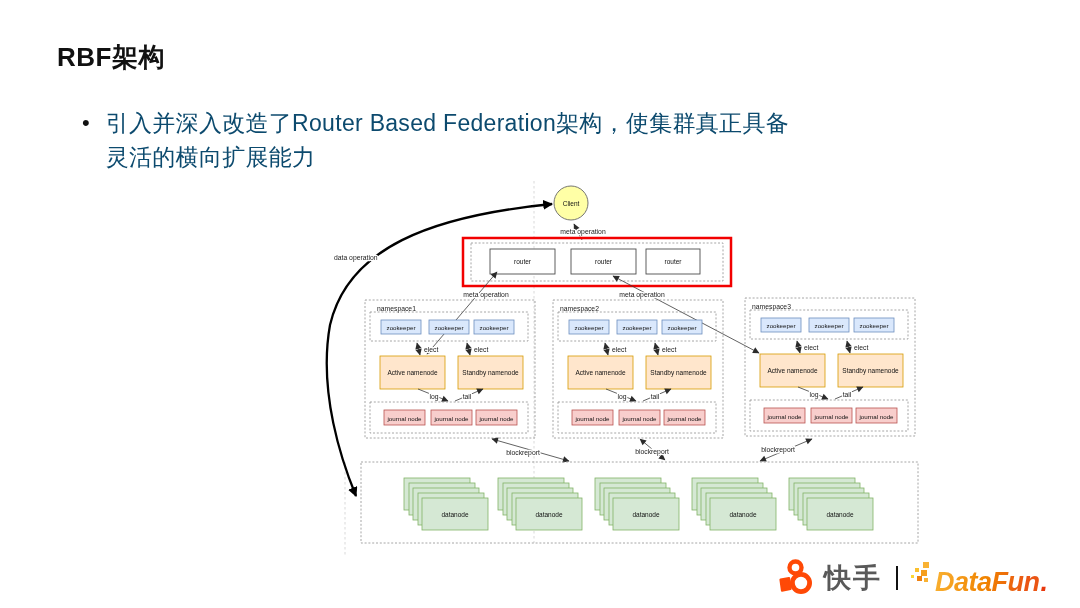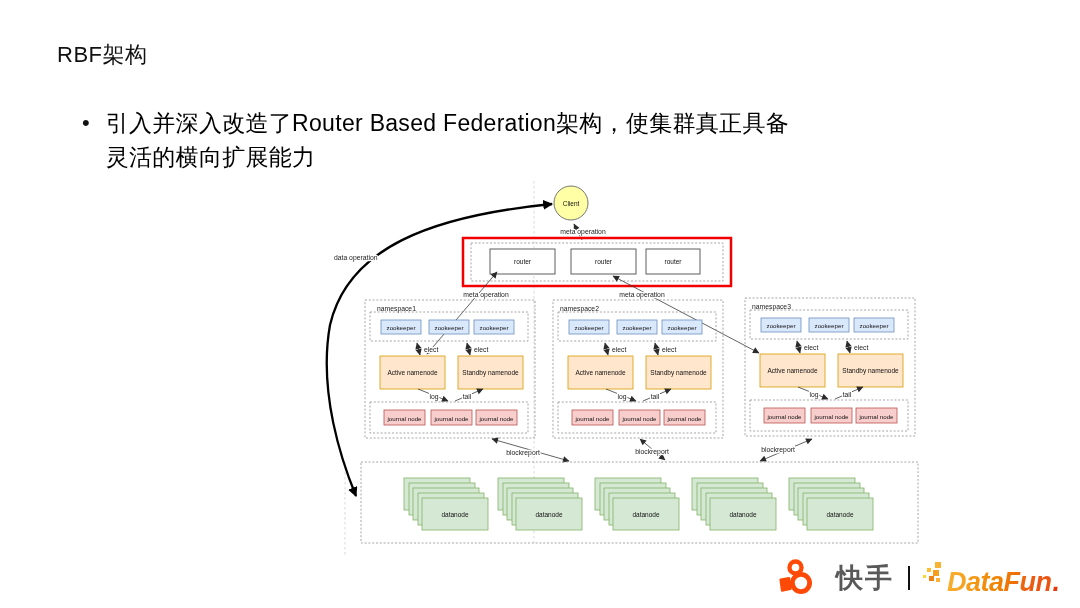--- a/index.html
+++ b/index.html
@@ -2,28 +2,28 @@
 <html><head>
 <meta charset="utf-8">
 <style>
   html,body{margin:0;padding:0;}
   body{
     width:1080px;height:608px;position:relative;background:#ffffff;
     font-family:"Liberation Sans",sans-serif;overflow:hidden;
   }
   .page-title{
     position:absolute;left:57px;top:40px;margin:0;
-    font-size:22px;font-weight:400;color:#111;letter-spacing:0.5px;
+    font-size:26px;font-weight:700;color:#111;letter-spacing:0.5px;
   }
   .bullet-row{
     position:absolute;left:82px;top:106px;width:880px;display:flex;gap:16px;
   }
   .bullet-marker{font-size:22px;line-height:34px;color:#111;}
   .bullet-text{
-    margin:0;font-size:23px;line-height:34px;color:#000000;
+    margin:0;font-size:23px;line-height:34px;color:#0c4a6e;
     white-space:pre-line;letter-spacing:0.3px;
   }
   svg.arch{position:absolute;left:0;top:0;}
   svg.arch text{font-family:"Liberation Sans",sans-serif;}
   .box-dotted{fill:none;stroke:#8f8f8f;stroke-width:0.8;stroke-dasharray:2 1.8;}
   .pageline{stroke:#cfcfcf;stroke-width:0.8;stroke-dasharray:2.5 2.5;fill:none;}
   .white-box{fill:#ffffff;stroke:#4d4d4d;stroke-width:0.9;}
   .zk{fill:#dae8fc;stroke:#6c8ebf;stroke-width:0.8;}
   .nn{fill:#ffe6cc;stroke:#d79b00;stroke-width:0.8;}
   .jn{fill:#f8cecc;stroke:#b85450;stroke-width:0.8;}
@@ -32,21 +32,21 @@
   .curve{stroke:#000;stroke-width:2.3;fill:none;}
   .node-t{font-size:6.5px;fill:#111;text-anchor:middle;}
   .node-s{font-size:6.2px;fill:#111;text-anchor:middle;}
   .lbl{font-size:6.8px;fill:#1c1c1c;paint-order:stroke;stroke:#ffffff;stroke-width:2.4px;stroke-linejoin:round;}
   .lbl-m{text-anchor:middle;}
   .ns-name{font-size:6.8px;fill:#222;}
   .footer{
     position:absolute;left:778px;top:554px;width:292px;height:48px;
     display:flex;align-items:center;
   }
-  .ks-logo{display:flex;align-items:center;gap:20px;}
+  .ks-logo{display:flex;align-items:center;gap:8px;}
   .ks-text{font-size:27px;font-weight:700;color:#595959;letter-spacing:2px;}
   .footer-divider{border-left:2.5px solid #111;height:24px;margin:0 12px 0 14px;}
   .df-logo{display:flex;align-items:baseline;position:relative;justify-content:flex-end;}
   .df-word{
     font-size:27px;font-weight:700;font-style:italic;letter-spacing:-0.5px;color:#f08300;
   }
   @supports ((-webkit-background-clip:text) or (background-clip:text)){
     .df-word{
       background:linear-gradient(100deg,#f9b233 0%,#f08300 48%,#ea5514 85%);
       -webkit-background-clip:text;background-clip:text;color:transparent;

